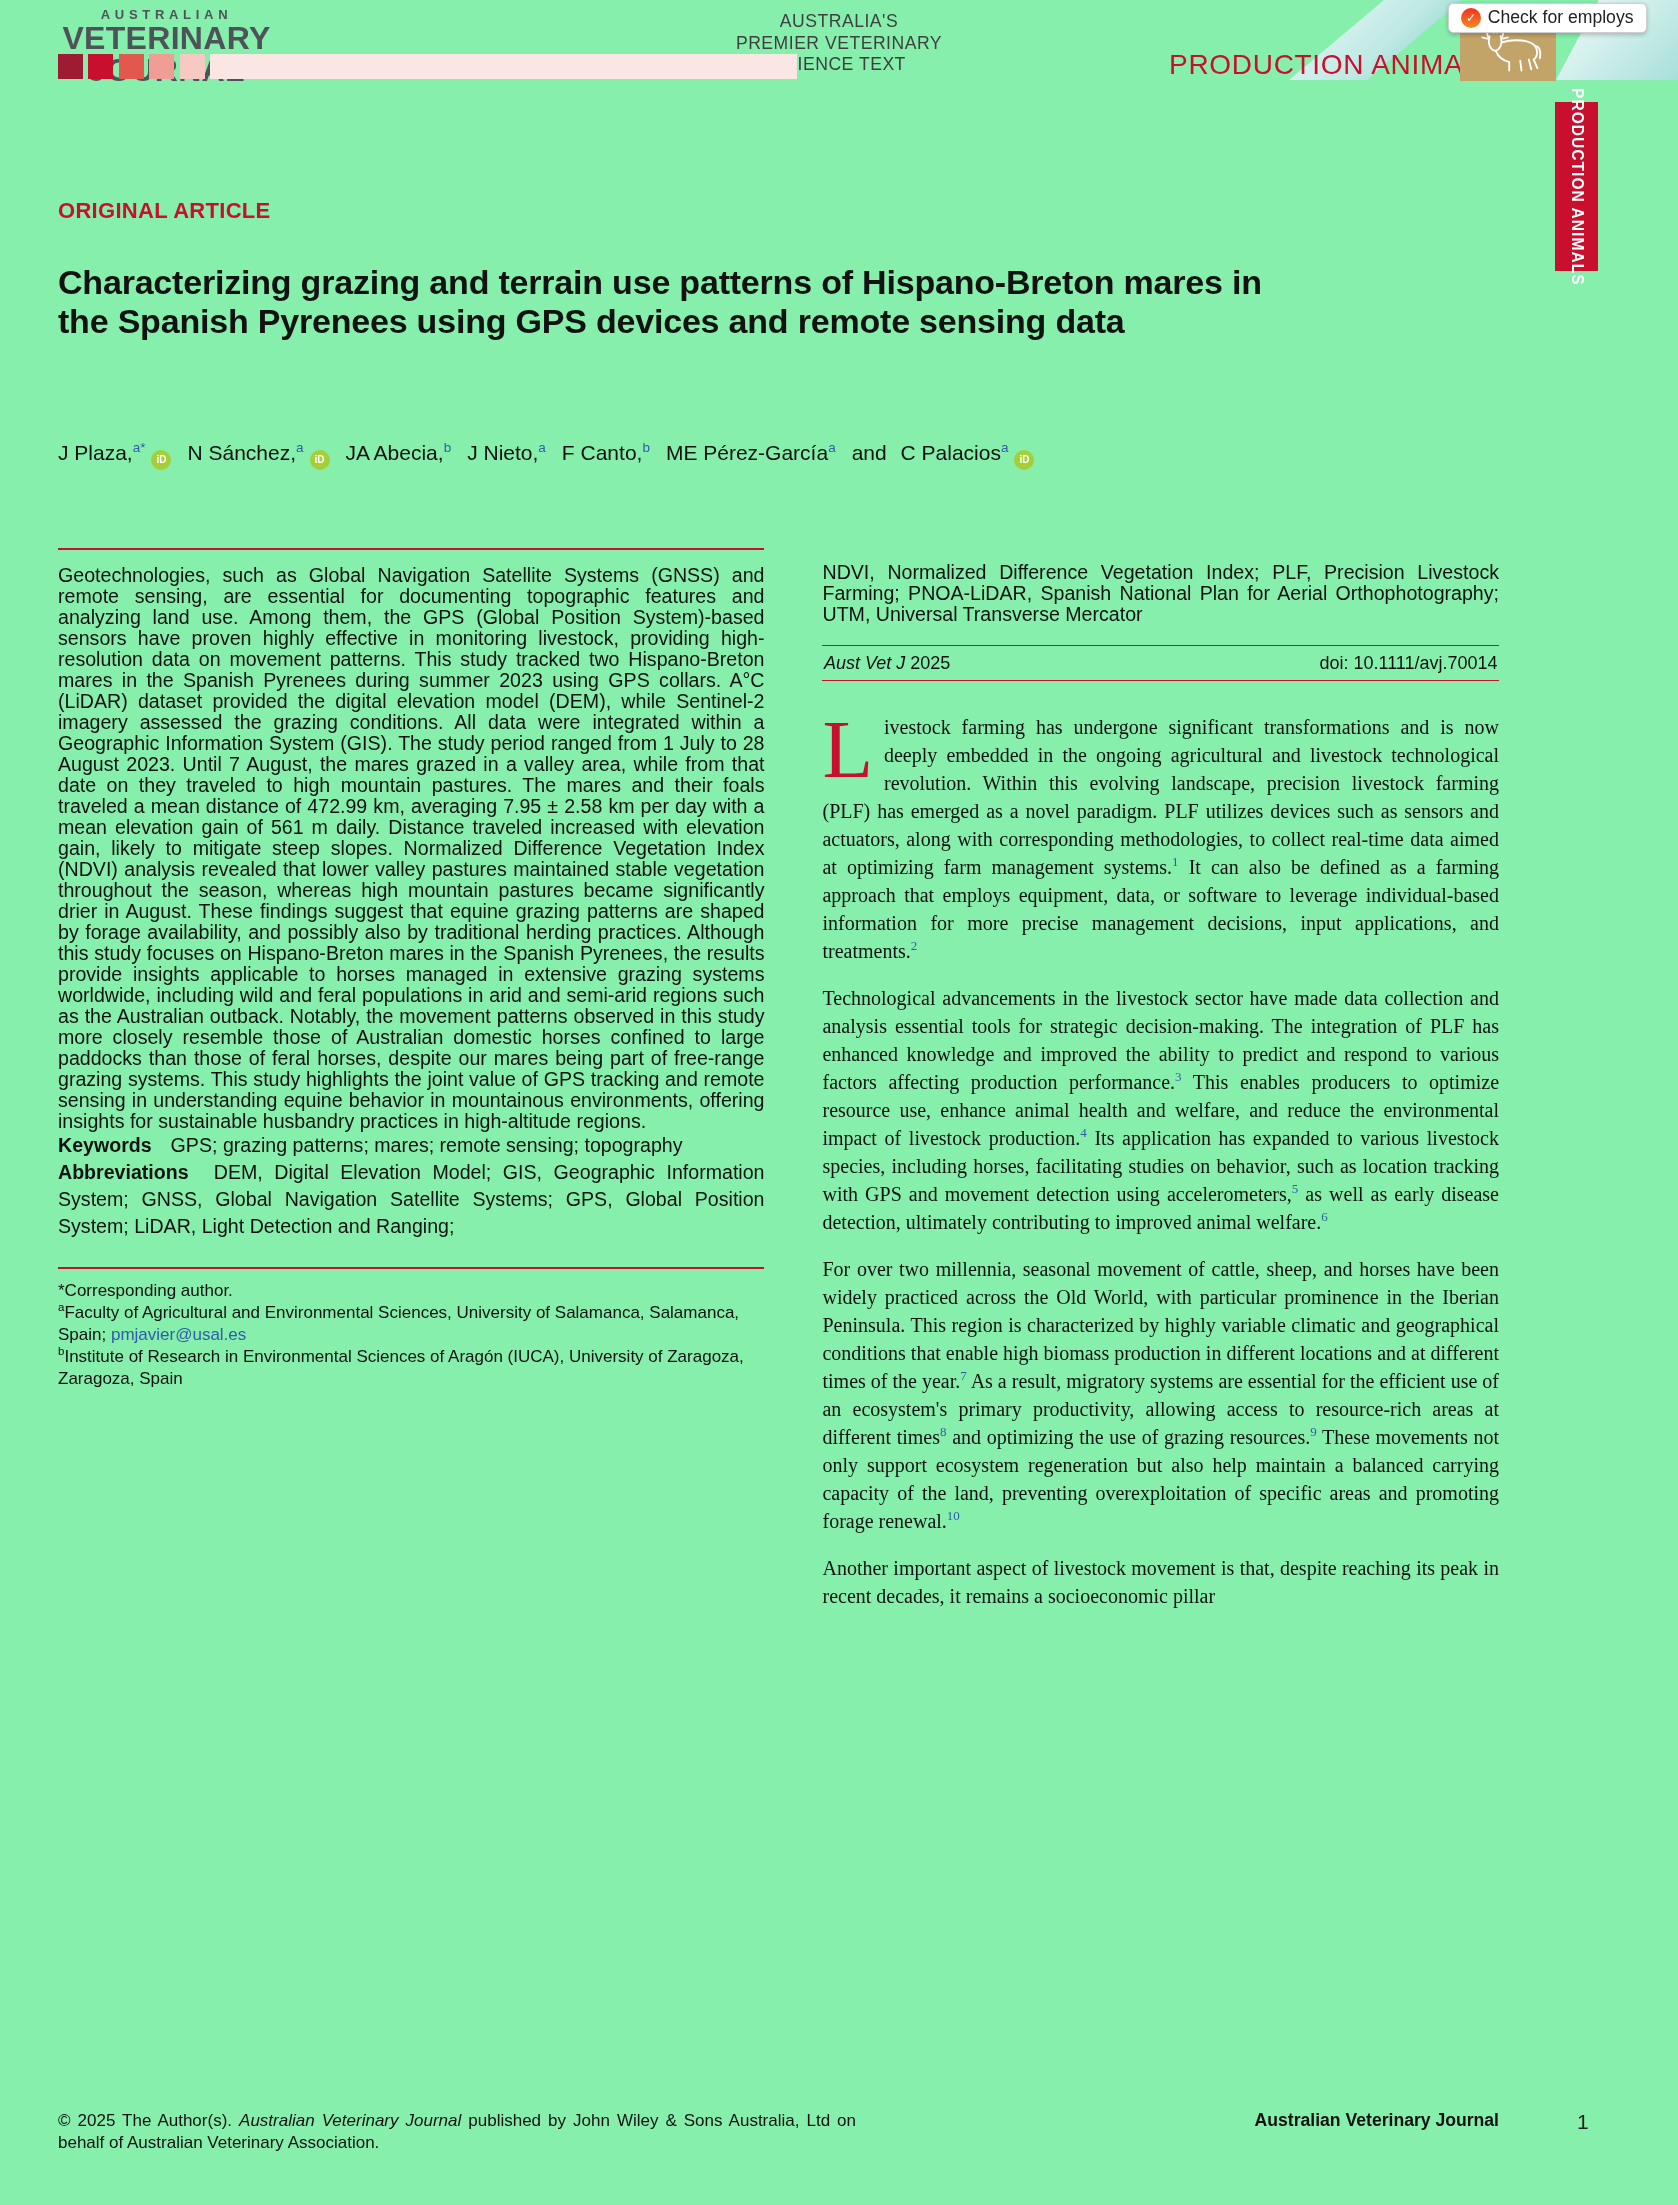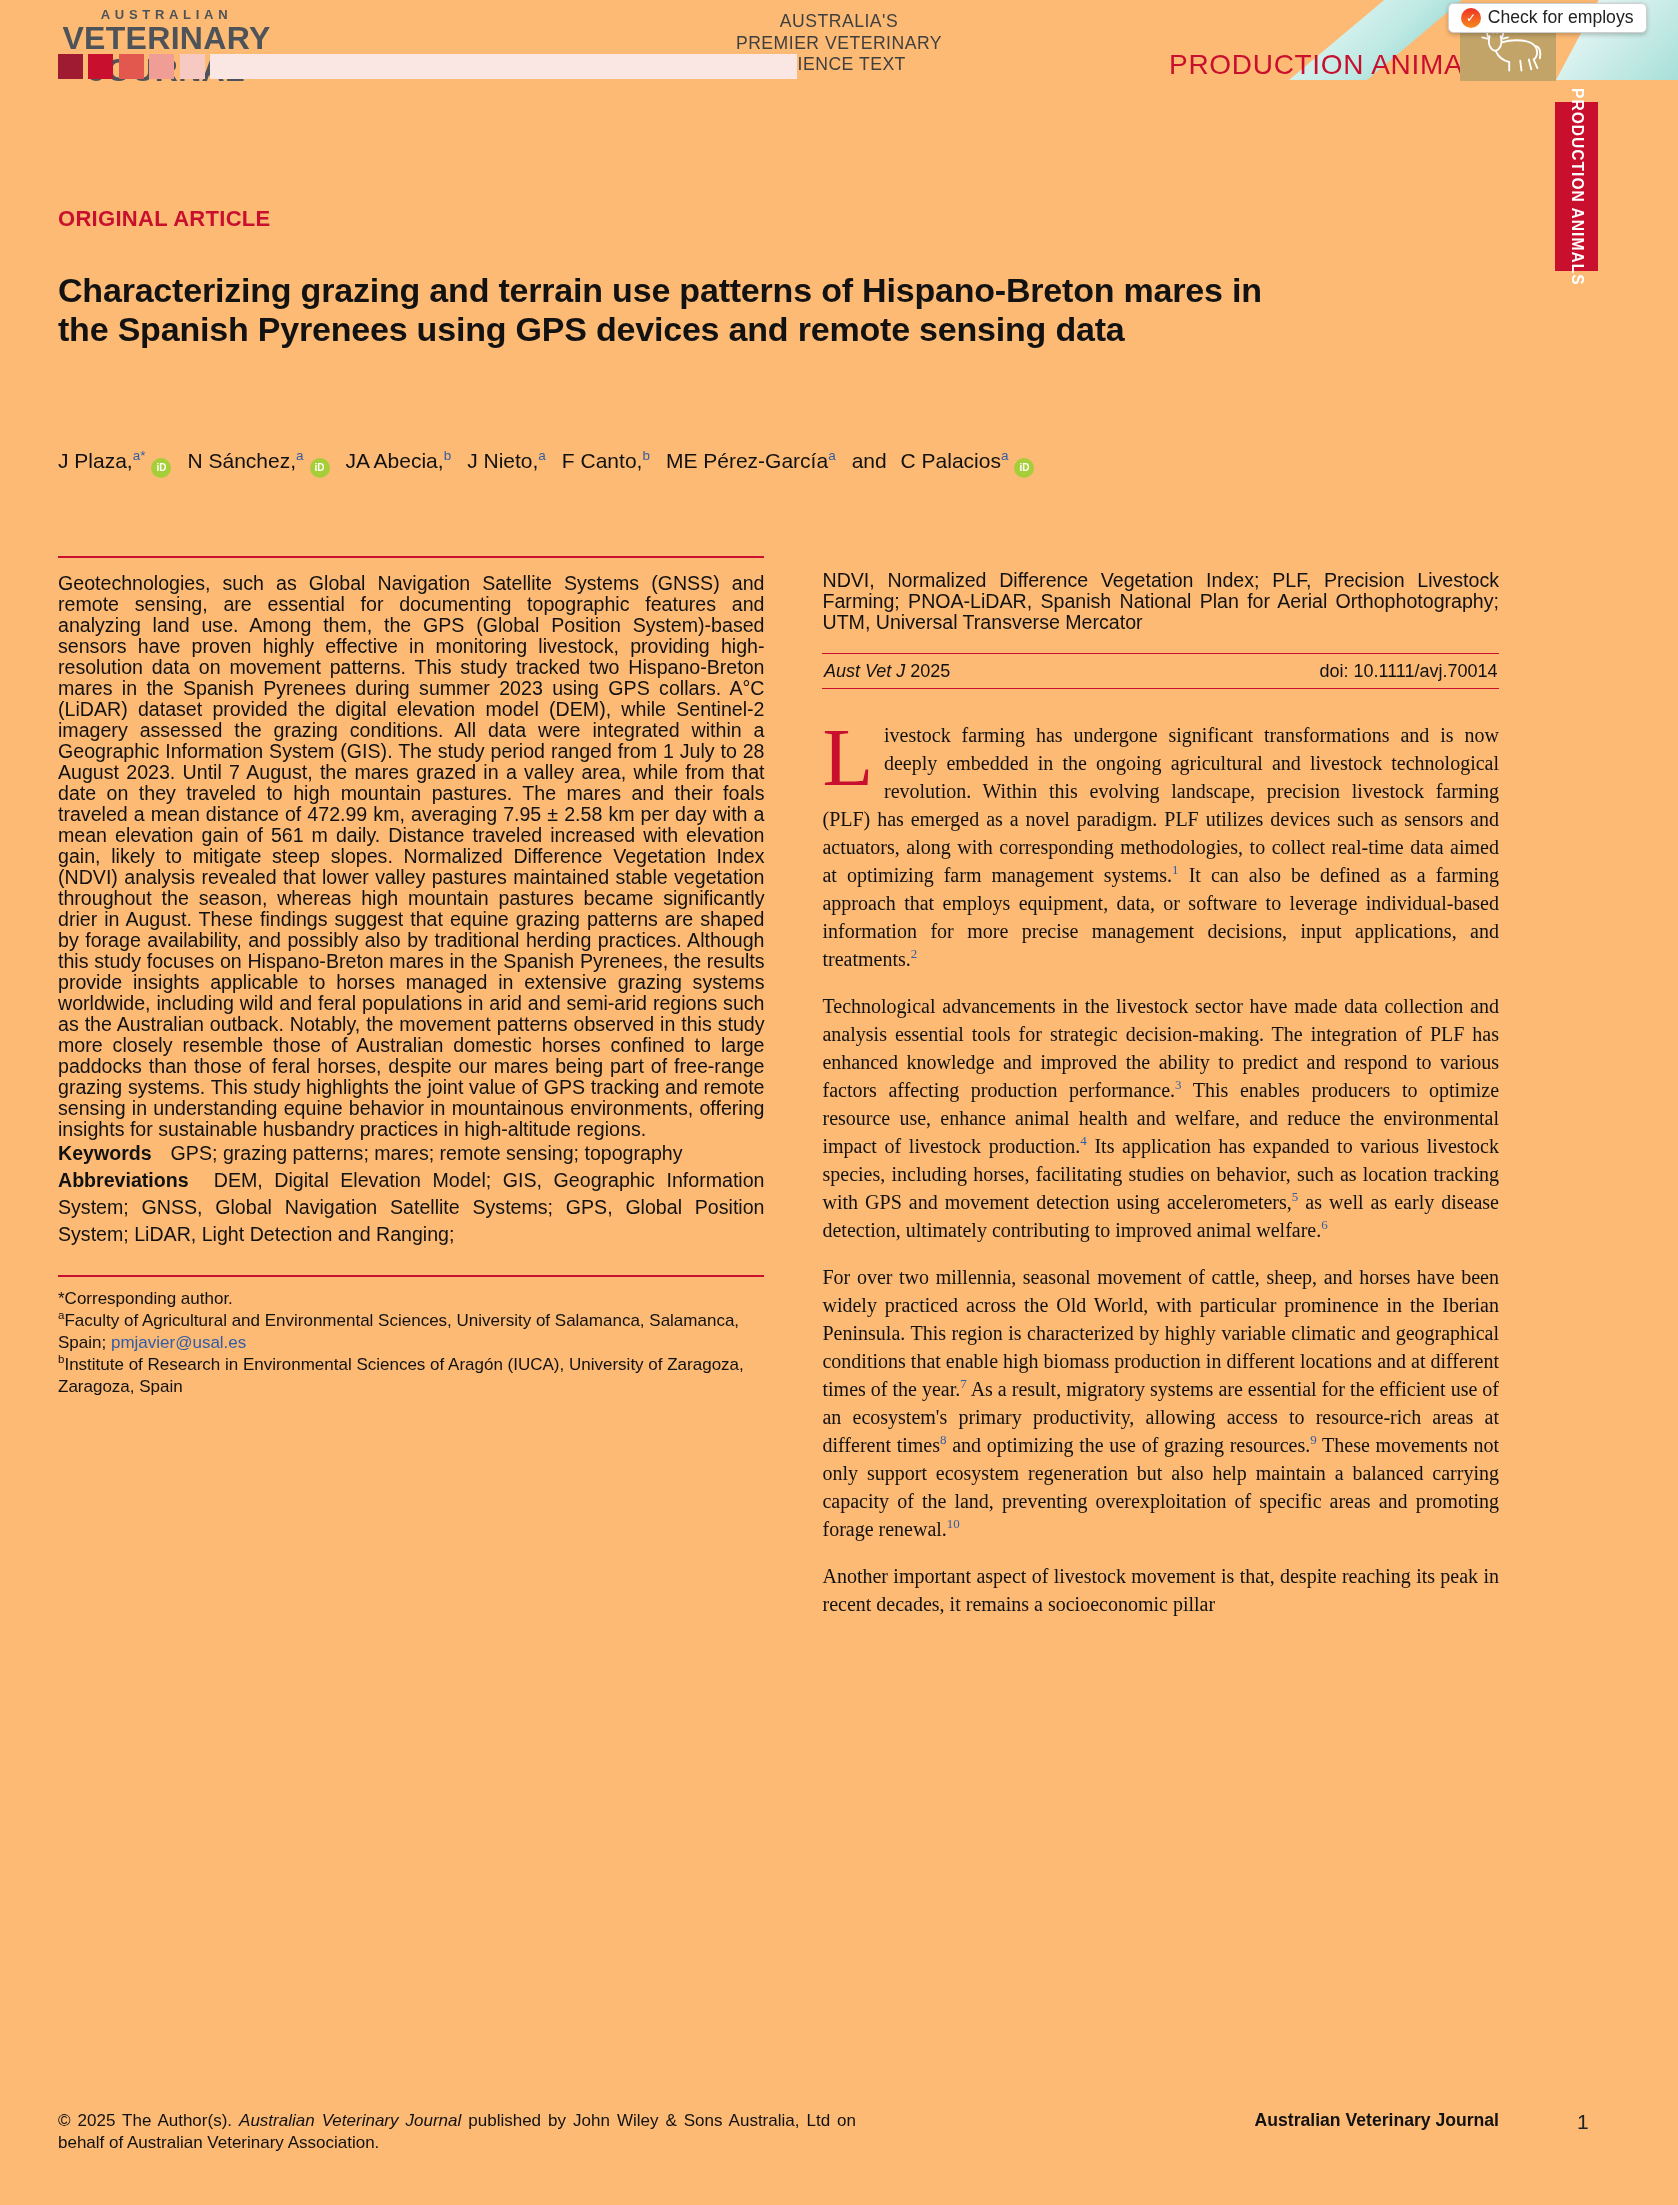--- a/index.html
+++ b/index.html
@@ -1,17 +1,17 @@
 <!DOCTYPE html>
 <html style="font-size:10.8px"><head>
 <meta charset="utf-8">
 <style>
   *{margin:0;padding:0;box-sizing:border-box}
   html,body{background:#e9e9e9}
-  .page{position:relative;width:1678px;height:2205px;background:#fdba74;margin:0 auto;
+  .page{position:relative;width:1678px;height:2205px;background:#86efac;margin:0 auto;
         font-family:"Liberation Sans",sans-serif;color:#111;overflow:hidden;
         --accent:#c8102e;--logo-gray:#4d5358;--teal:#8fd6cf;--gold:#c2a368;
         --link-blue:#2f5da9;--orcid-green:#a6ce39;}
 
   
   .logo{position:absolute;left:58px;top:6.8px;width:217px;text-align:center;color:var(--logo-gray)}
   .logo-small{font-size:13px;font-weight:bold;letter-spacing:4.7px}
   .logo-big{font-size:32px;font-weight:bold;line-height:1.02;letter-spacing:0.3px}
   .tagline{position:absolute;left:839px;top:10.8px;transform:translateX(-50%);
            text-align:center;font-size:17.6px;line-height:21.7px;color:#3f3f3f;letter-spacing:0.5px}
@@ -34,21 +34,21 @@
   .squares{position:absolute;left:58px;top:54px;display:flex;gap:5.4px;align-items:center}
   .sq{width:25px;height:25px;display:inline-block}
   .sq.bar{width:587px}
   .section-label{position:absolute;top:49px;right:179px;font-size:28px;color:var(--accent);letter-spacing:0.7px}
   .side-banner{position:absolute;top:102px;right:80px;width:43px;height:169px;background:var(--accent);
                display:flex;align-items:center;justify-content:center}
   .side-banner span{writing-mode:vertical-rl;text-orientation:mixed;color:#fff;font-weight:bold;
                     font-size:15.6px;letter-spacing:1px;white-space:nowrap}
 
   
-  main{position:absolute;left:58px;top:206px;width:1441px}
+  main{position:absolute;left:58px;top:198px;width:1441px}
   .article-type{color:var(--accent);font-weight:bold;font-size:22px;letter-spacing:0.3px}
   .title{margin-top:39px;font-size:34px;line-height:39px;font-weight:bold;color:#121212;max-width:1218px;letter-spacing:-0.2px}
   .byline{margin-top:100px;font-size:21px}
   .author{margin-right:16px;white-space:nowrap}
   .affil{font-size:13.5px;color:var(--link-blue);vertical-align:super;line-height:0}
   .and{margin-right:8px}
   .orcid{display:inline-block;width:20px;height:20px;border-radius:50%;background:var(--orcid-green);
          color:#fff;font-size:10px;font-weight:bold;text-align:center;line-height:20px;
          margin-left:6px;vertical-align:-3.4px;cursor:pointer}
 

